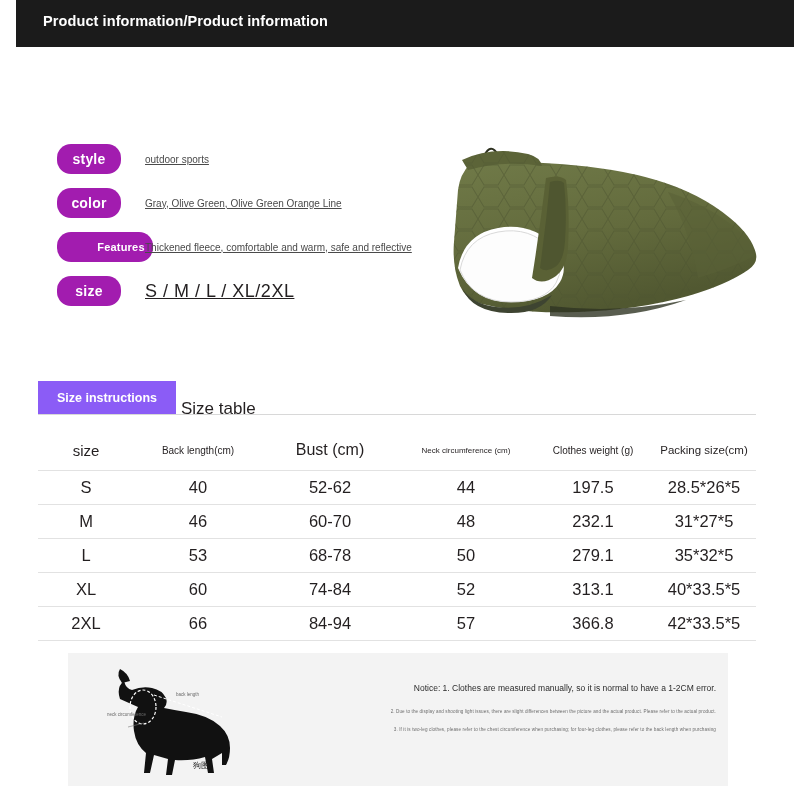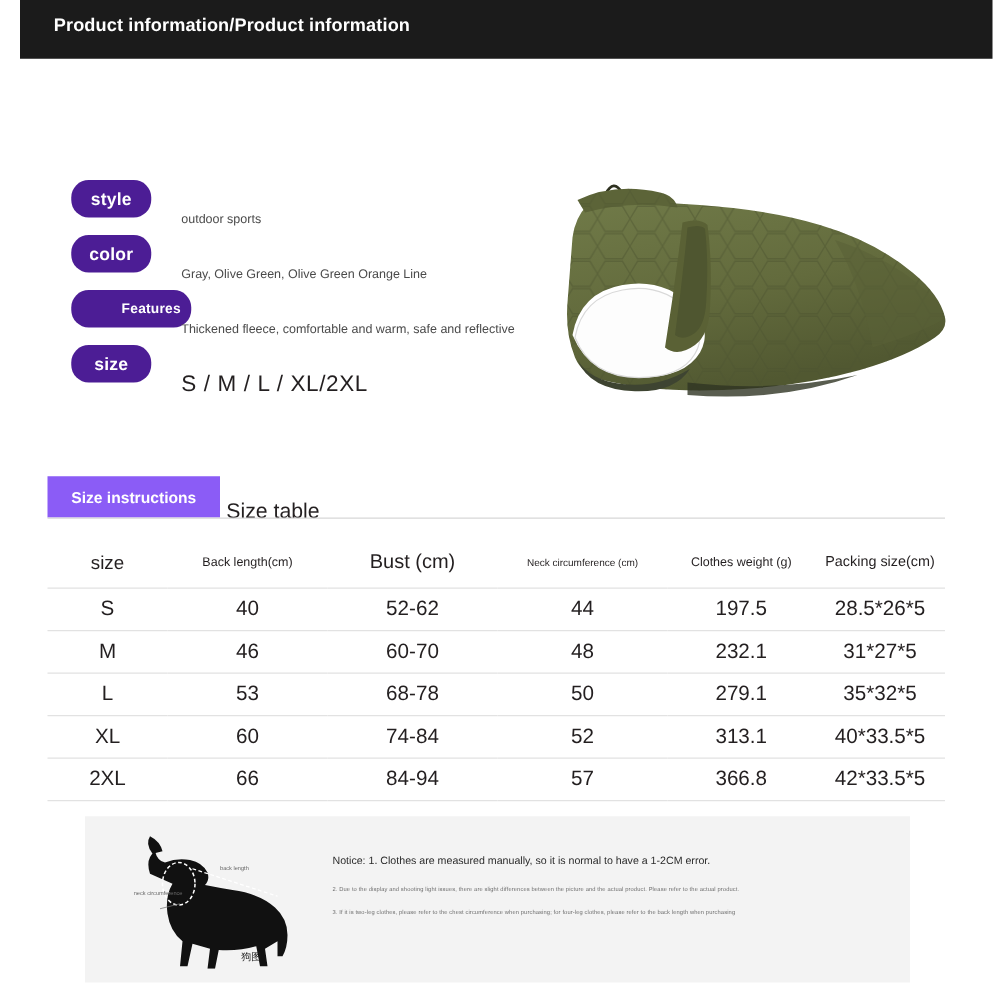--- a/index.html
+++ b/index.html
@@ -48,44 +48,45 @@
   .spec-row {
     position: relative;
     height: 44px;
   }
   .spec-tag {
     position: absolute;
     left: 0;
     top: 0;
     width: 64px;
     height: 30px;
-    background: #4c1d95;
+    background: #a21caf;
     color: #ffffff;
     font-weight: bold;
     display: flex;
     align-items: center;
     justify-content: center;
     font-size: 14px;
     letter-spacing: 0.2px;
     border-radius: 14px;
   }
   .spec-tag.small {
     font-size: 11px;
     padding-left: 32px;
   }
   .spec-val {
     position: absolute;
     left: 88px;
-    top: 16px;
+    top: 0;
     height: 30px;
     display: flex;
     align-items: center;
     font-size: 10px;
     color: #4a4a4a;
     white-space: nowrap;
+    text-decoration: underline;
   }
   .spec-val.big {
     font-size: 18px;
     color: #231f20;
     letter-spacing: 0.5px;
   }
 
   
   .product-img {
     position: absolute;
@@ -210,20 +211,21 @@
     font-size: 4.5px;
     color: #6b6b6b;
     width: 50px;
     text-align: right;
   }
   .notice-lines {
     position: absolute;
     left: 198px;
     top: 30px;
     width: 450px;
+    text-align: right;
   }
   .notice-1 {
     font-size: 8.5px;
     color: #2b2b2b;
     margin-bottom: 16px;
   }
   .notice-2, .notice-3 {
     font-size: 4.6px;
     color: #6e6e6e;
     margin-bottom: 13px;

